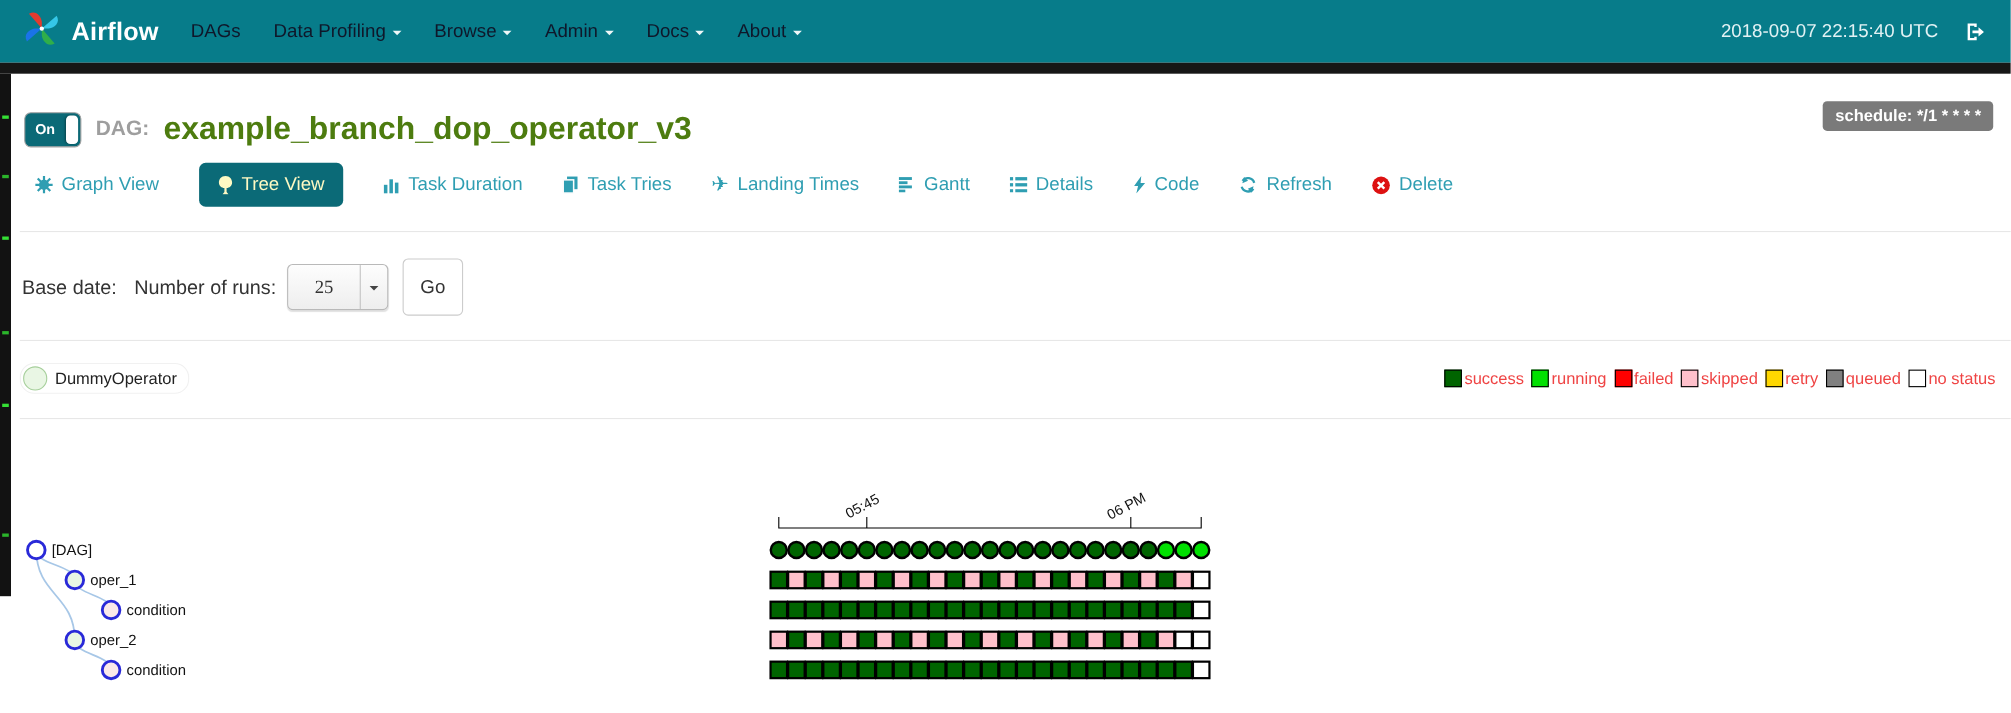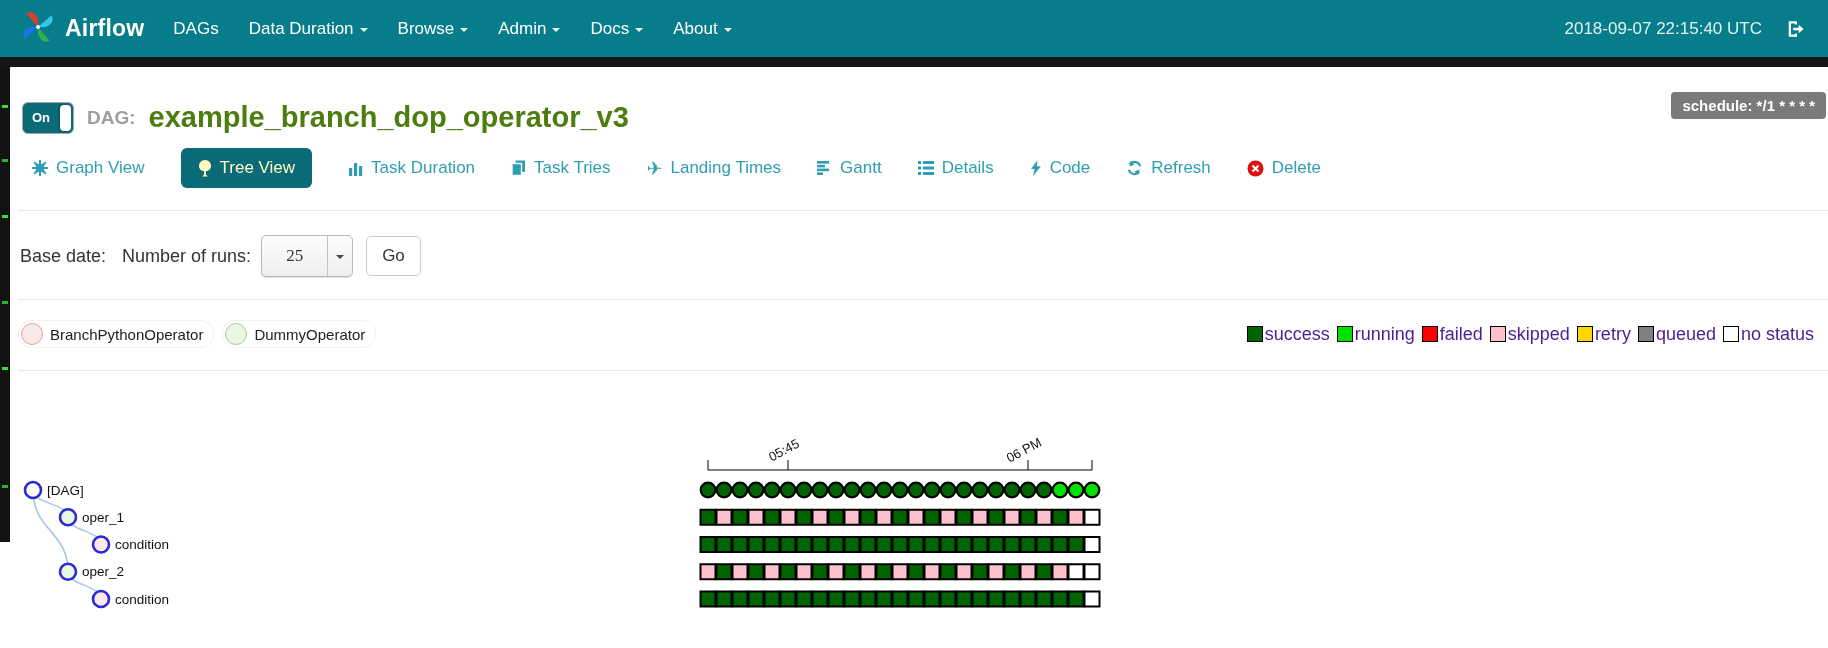--- a/index.html
+++ b/index.html
@@ -7,40 +7,40 @@
     width:1828px;height:648px;overflow:hidden;background:#ffffff;
     font-family:"Liberation Sans","DejaVu Sans",sans-serif;color:#333;
     position:relative;
   }
   
   .navbar{height:57px;background:var(--navbar,#077c8a);display:flex;align-items:center;
     padding:0 20px;box-sizing:border-box;}
   .brand{display:flex;align-items:center;gap:9px;margin-right:14px;cursor:pointer;}
   .brand-name{color:#fff;font-size:23px;font-weight:bold;letter-spacing:.2px;}
   .nav-menu{display:flex;align-items:center;}
-  .nav-item{color:#ffffff;font-size:17px;padding:0 15px;display:flex;align-items:center;gap:6px;cursor:pointer;white-space:nowrap;}
+  .nav-item{color:#0f172a;font-size:17px;padding:0 15px;display:flex;align-items:center;gap:6px;cursor:pointer;white-space:nowrap;}
   .caret{width:0;height:0;border-left:4px solid transparent;border-right:4px solid transparent;border-top:4px solid #eef7f8;margin-top:2px;}
   .nav-right{margin-left:auto;display:flex;align-items:center;gap:24px;}
   .nav-clock{color:#e2f2f4;font-size:17px;}
   .logout{display:flex;align-items:center;cursor:pointer;}
   
   .dark-band{height:10px;background:#161616;}
   .term-strip{position:absolute;left:0;top:67px;width:10px;height:475px;background:#121212;}
   .term-strip .dash{position:absolute;left:2px;width:6px;height:3px;background:#35e035;}
   
   .content{padding-left:18px;position:relative;}
   .header-section{position:relative;}
   .title-row{display:flex;align-items:center;gap:13px;margin-top:34px;padding-left:4px;}
   .toggle{width:50px;height:30px;background:var(--tab_active,#0b6a77);border:1px solid #a3a3a3;
     border-radius:6px;position:relative;display:flex;align-items:center;cursor:pointer;flex:0 0 auto;}
   .toggle-text{color:#fff;font-size:13px;font-weight:bold;margin-left:9px;}
   .toggle-handle{position:absolute;right:2px;top:2px;bottom:2px;width:11px;background:#fff;border-radius:4px;box-shadow:-1px 0 2px rgba(0,0,0,.35);}
   .dag-prefix{color:#9e9e9e;font-size:19px;font-weight:600;}
   .dag-title{color:#4d7c0f;font-size:29px;font-weight:600;}
-  .schedule-badge{position:absolute;right:2px;top:-9px;background:var(--badge_bg,#7a7a7a);color:#fff;
+  .schedule-badge{position:absolute;right:16px;top:-9px;background:var(--badge_bg,#7a7a7a);color:#fff;
     font-weight:bold;font-size:15px;padding:5px 11px;border-radius:4px;}
   
   .tabs{display:flex;align-items:center;gap:36px;margin-top:14px;padding-left:14px;}
   .tab{color:var(--tab_link,#2f9eb2);font-size:17px;display:flex;align-items:center;gap:8px;cursor:pointer;padding:10px 0;white-space:nowrap;}
   .tab.active{background:var(--tab_active,#0b6a77);color:#fef9c3;border-radius:6px;padding:10px 17px;}
   .ticon{display:inline-flex;align-items:center;}
   .ticon svg{display:block;}
   .plane-glyph{font-size:19px;line-height:1;}
   .divider{height:1px;background:#e7e7e7;margin-top:22px;}
   
@@ -48,29 +48,29 @@
   .ctl-label{white-space:nowrap;}
   .text-input{width:205px;height:40px;border:1px solid #ccc;border-radius:5px;font-size:17px;color:#333;
     padding:0 14px;margin-left:10px;box-sizing:border-box;background:#fff;font-family:inherit;}
   .num-runs-label{margin-left:16px;}
   .select-box{width:90px;height:40px;border:1px solid #b9b9b9;border-radius:5px;margin-left:10px;
     background:linear-gradient(#fdfdfd,#eeeeee);display:flex;align-items:stretch;cursor:pointer;box-shadow:0 1px 1px rgba(0,0,0,.12);font-family:Liberation Serif, serif;}
   .select-value{flex:1;display:flex;align-items:center;justify-content:center;font-size:17px;}
   .select-div{width:1px;background:#c2c2c2;margin:0;}
   .select-caret{width:24px;display:flex;align-items:center;justify-content:center;}
   .select-caret .caret{border-top-color:#444;}
-  .go-btn{height:40px;padding:0 15px;margin-left:13px;border:1px solid #ccc;border-radius:5px;background:#fff;
+  .go-btn{height:52px;padding:0 15px;margin-left:13px;border:1px solid #ccc;border-radius:5px;background:#fff;
     font-size:17px;color:#333;font-family:inherit;cursor:pointer;}
   
   .legend-row{display:flex;align-items:center;justify-content:space-between;margin-top:20px;padding-right:14px;}
   .op-legend{display:flex;gap:8px;align-items:center;}
   .op-item{display:flex;align-items:center;gap:7px;background:#fff;border:1px solid #f1f1f1;border-radius:13px;
     padding:2px 10px 2px 2px;font-size:15px;color:#222;}
   .op-circle{width:22px;height:22px;border-radius:50%;box-sizing:border-box;border:1.5px solid;}
-  .status-legend{display:flex;align-items:center;font-size:18px;color:#4c1d95;}
+  .status-legend{display:flex;align-items:center;font-size:15px;color:#ef4444;}
   .status-item{display:flex;align-items:center;margin-left:7px;}
   .status-swatch{width:16px;height:16px;border:1.5px solid #000;box-sizing:border-box;margin-right:2px;}
   
   .chart-wrap{margin-top:0;}
   #chart-svg{display:block;}
   #chart-svg text{font-family:"Liberation Sans","DejaVu Sans",sans-serif;}
 </style>
 </head>
 <body>
 
@@ -87,21 +87,21 @@
         </g>
       </svg>
     </span>
     <span class="brand-name">Airflow</span>
   </div>
   <div class="nav-menu" id="nav-menu">
       <span class="nav-item">
         <span>DAGs</span>
       </span>
       <span class="nav-item">
-        <span>Data Duration</span>
+        <span>Data Profiling</span>
         <span class="caret"></span>
       </span>
       <span class="nav-item">
         <span>Browse</span>
         <span class="caret"></span>
       </span>
       <span class="nav-item">
         <span>Admin</span>
         <span class="caret"></span>
       </span>
@@ -269,24 +269,20 @@
           <span class="caret"></span>
         </span>
     </span>
     <button class="go-btn">Go</button>
   </div>
 
   <div class="divider"></div>
 
   <div class="legend-row">
     <div class="op-legend" id="op-legend">
-        <span class="op-item">
-          <span class="op-circle" style="background: rgb(251, 233, 233); border-color: rgb(220, 164, 164);"></span>
-          <span>BranchPythonOperator</span>
-        </span>
         <span class="op-item">
           <span class="op-circle" style="background: rgb(233, 246, 228); border-color: rgb(166, 207, 155);"></span>
           <span>DummyOperator</span>
         </span>
       </div>
     <div class="status-legend" id="status-legend">
         <span class="status-item">
           <span class="status-swatch" style="background: rgb(0, 100, 0);"></span>
           <span>success</span>
         </span>

